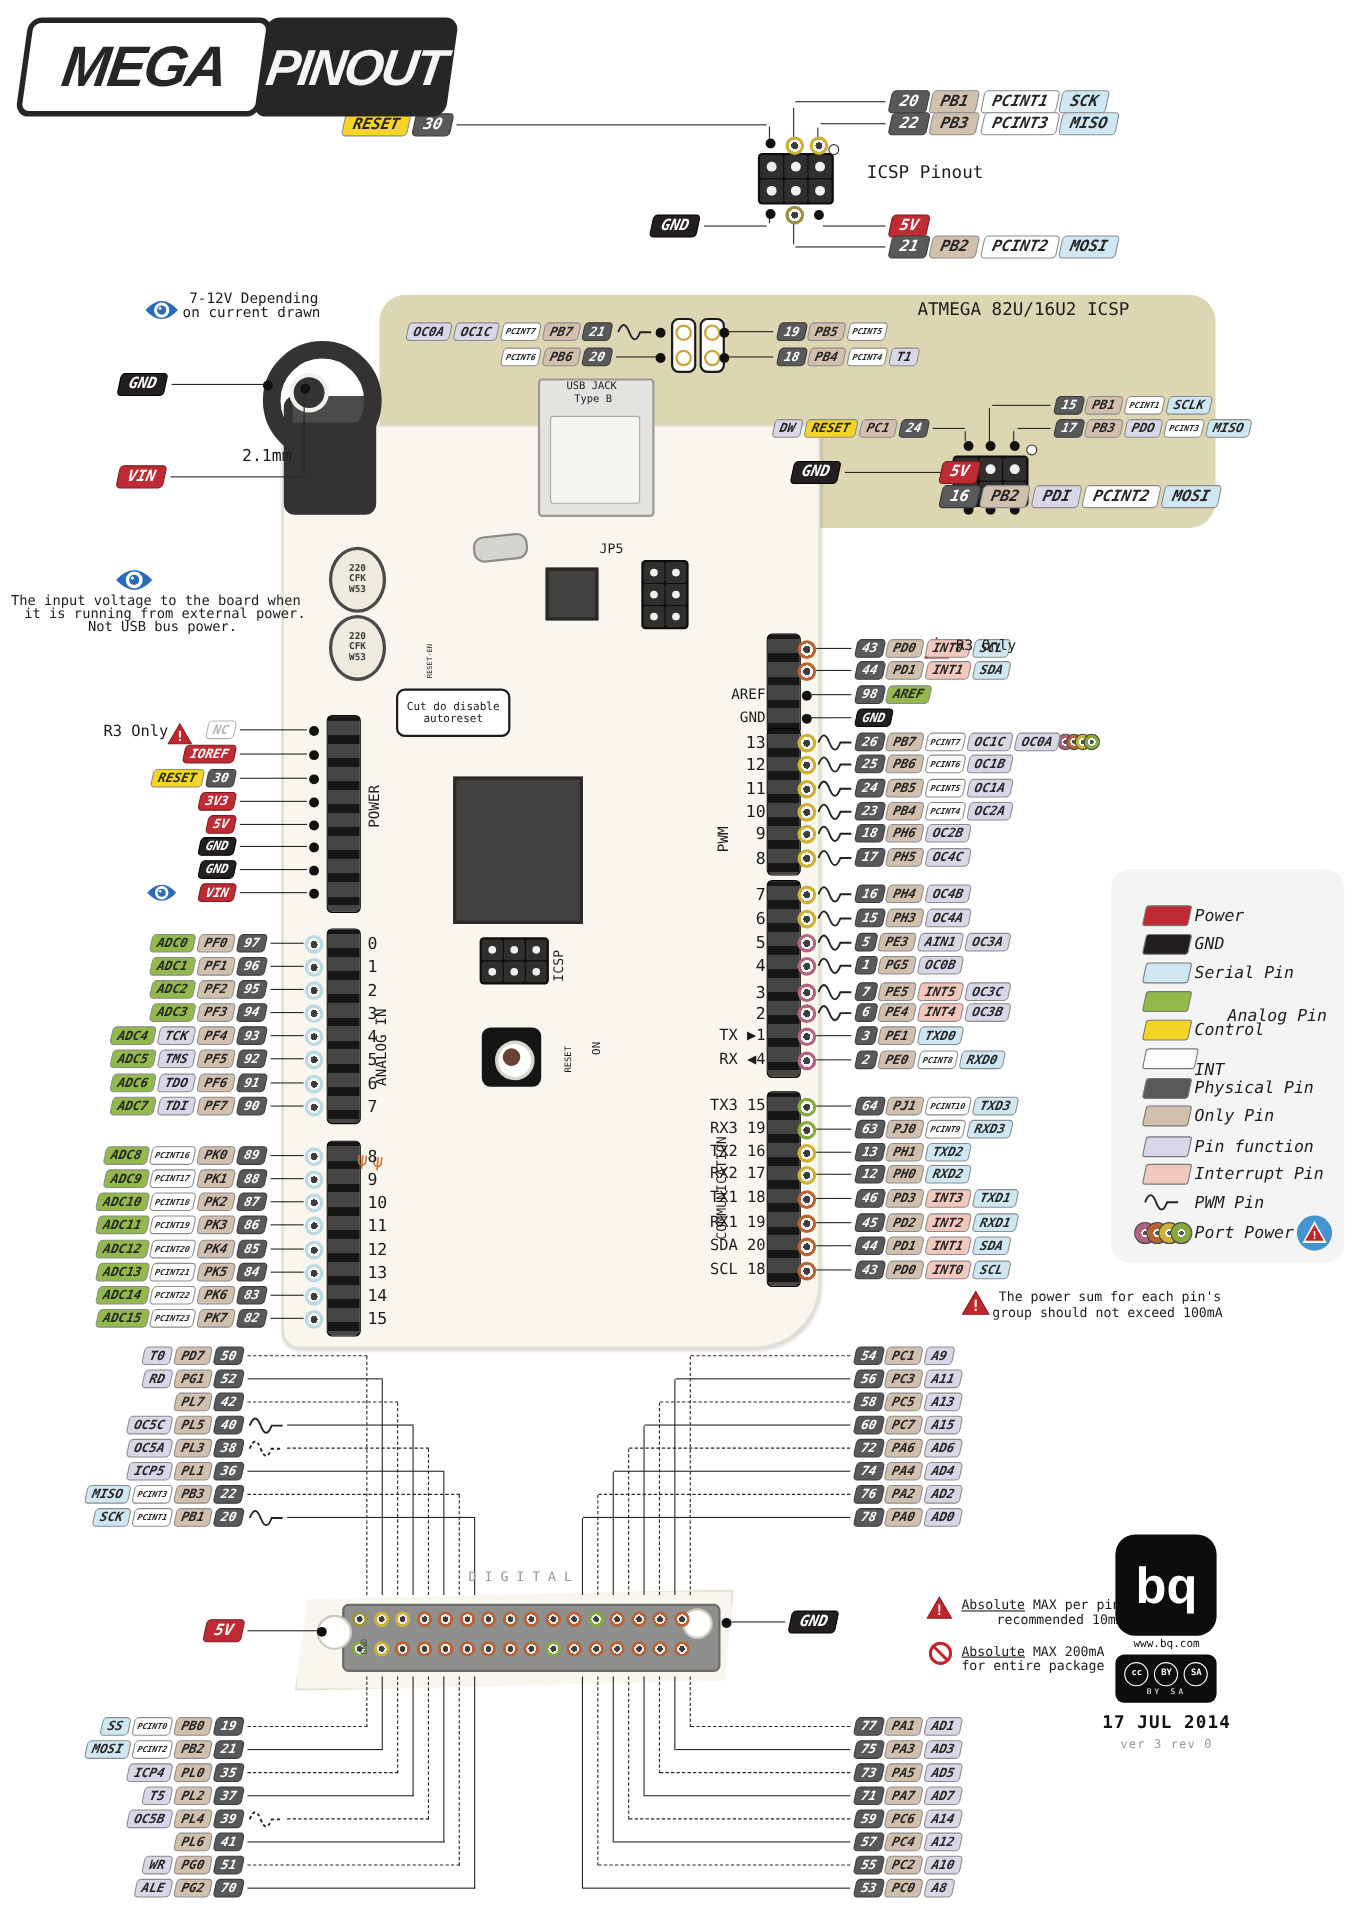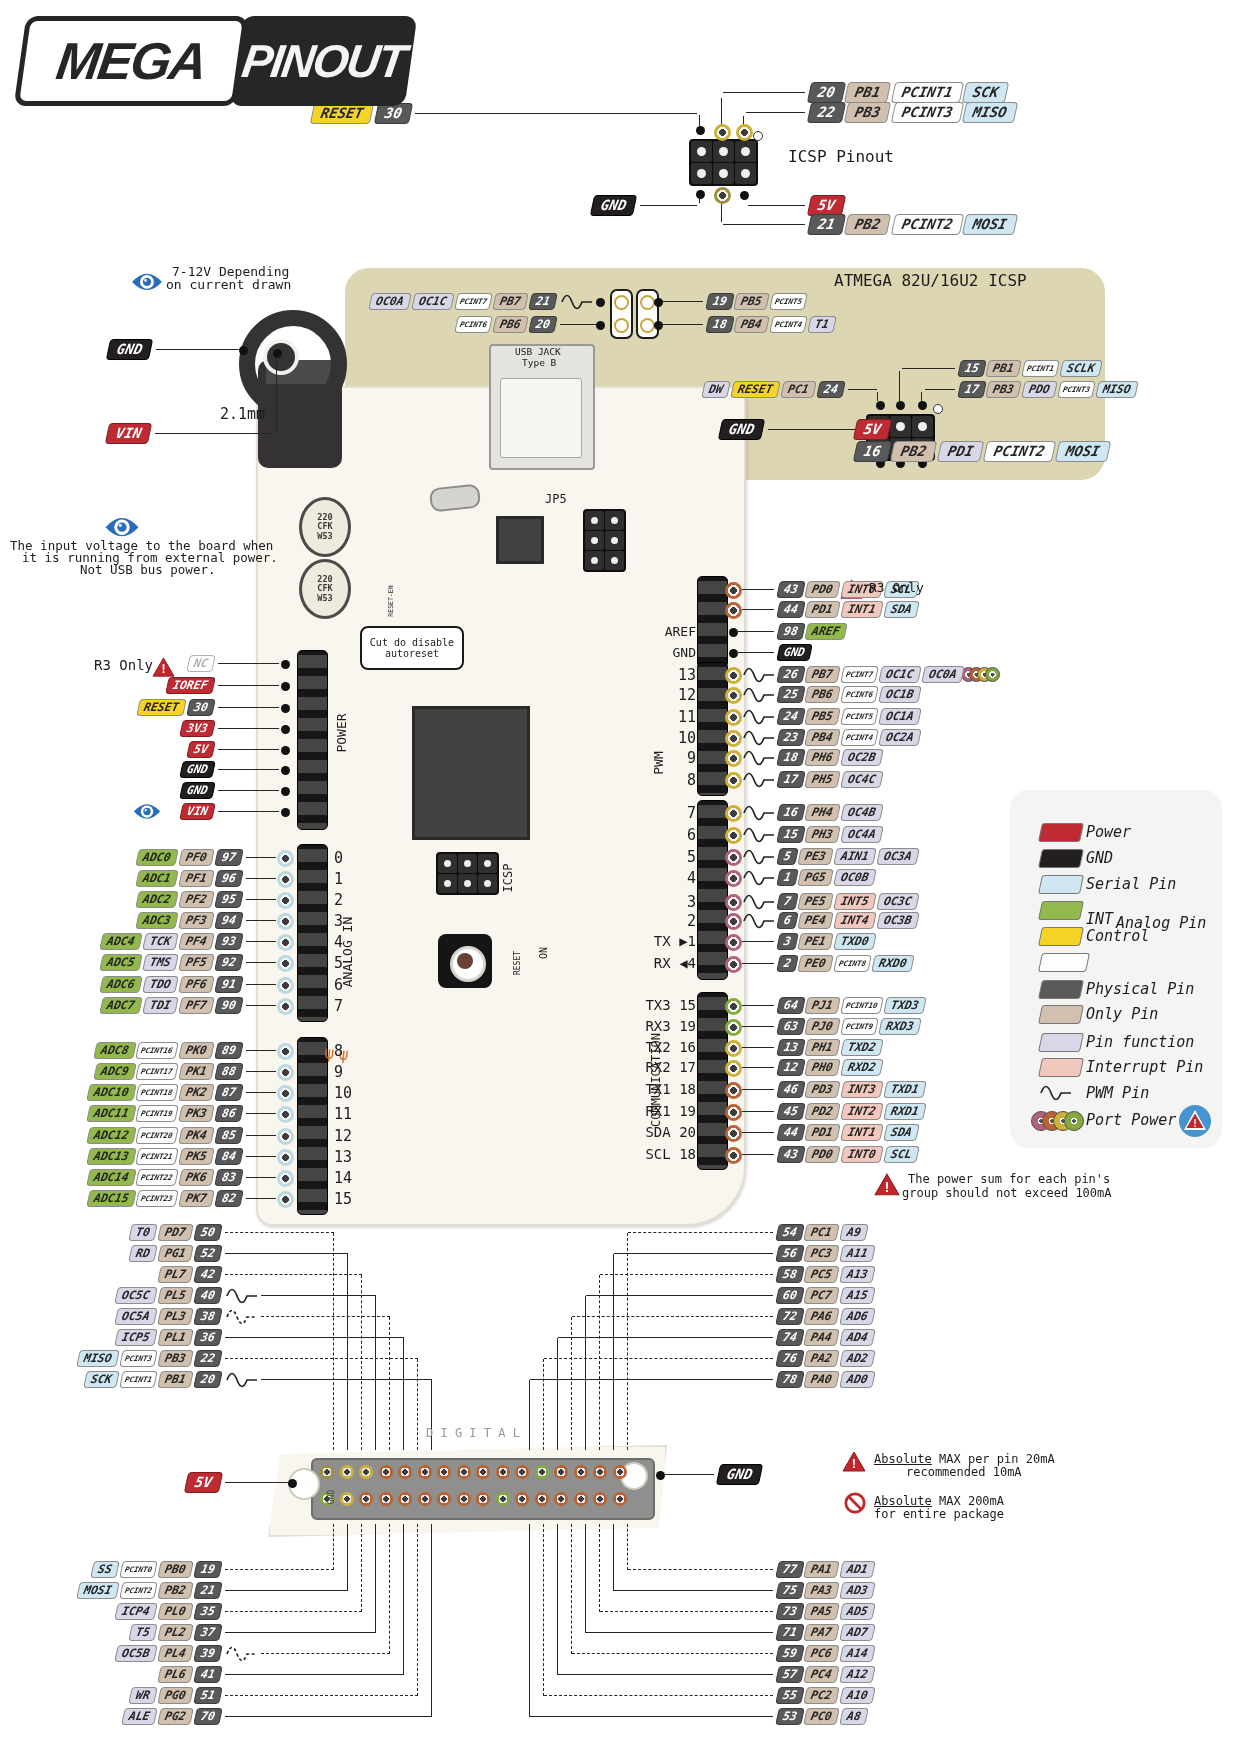--- a/index.html
+++ b/index.html
@@ -207,20 +207,36 @@
 
   <div class="abs" style="left:844px;top:1492px;z-index:7">
     <svg width="22" height="22" viewBox="0 0 24 24">
         <circle cx="12" cy="12" r="10" fill="none" stroke="#c0272d" stroke-width="3"></circle>
         <line x1="5" y1="5" x2="19" y2="19" stroke="#c0272d" stroke-width="3"></line>
       </svg>
   </div>
   <span class="wtxt" style="left:874px;top:1494px"><span class="u">Absolute</span><span> MAX 200mA</span></span>
   <span class="wtxt" style="left:874px;top:1507px">for entire package</span>
 
+  <div class="ftr" style="left:1002px;top:1395px;display:flex;flex-direction:column;align-items:center">
+    <div class="bq">
+        <span>bq</span>
+      </div>
+    <div class="urlt">www.bq.com</div>
+    <div class="ccbar">
+      <span class="ic">
+        <span>cc</span>
+        <span>BY</span>
+        <span>SA</span>
+      </span>
+      <span class="ccsub">BY SA</span>
+    </div>
+    <div class="datet">17 JUL 2014</div>
+    <div class="vert">ver 3 rev 0</div>
+  </div>
 <div class="ln" style="left: 415px; top: 113px; width: 282px;"></div>
     <div class="prow big" style="top: 104px; right: 828px;">
       <span class="chip c-control">RESET</span>
       <span class="chip c-phys">30</span>
     </div>
     <div class="ln" style="left: 640px; top: 205px; width: 57px;"></div>
     <div class="prow big" style="top: 196px; right: 603px;">
       <span class="chip c-gnd">GND</span>
     </div>
     <div class="ln" style="left: 723px; top: 92px; width: 82px;"></div>
@@ -1084,21 +1100,21 @@
     <span class="ltxt" style="left: 1086px; top: 823px;">Power</span>
     <div class="sw c-gnd" style="left: 1040px; top: 849px;"></div>
     <span class="ltxt" style="left: 1086px; top: 849px;">GND</span>
     <div class="sw c-serial" style="left: 1040px; top: 875px;"></div>
     <span class="ltxt" style="left: 1086px; top: 875px;">Serial Pin</span>
     <div class="sw c-analog" style="left: 1040px; top: 901px;"></div>
     <span class="ltxt" style="left: 1086px; top: 914px; margin-left: 30px;">Analog Pin</span>
     <div class="sw c-control" style="left: 1040px; top: 927px;"></div>
     <span class="ltxt" style="left: 1086px; top: 927px;">Control</span>
     <div class="sw c-intw" style="left: 1040px; top: 953px;"></div>
-    <span class="ltxt" style="left: 1086px; top: 910px;">INT</span>
+    <span class="ltxt" style="left: 1086px; top: 963px;">INT</span>
     <div class="sw c-phys" style="left: 1040px; top: 980px;"></div>
     <span class="ltxt" style="left: 1086px; top: 980px;">Physical Pin</span>
     <div class="sw c-port" style="left: 1040px; top: 1005px;"></div>
     <span class="ltxt" style="left: 1086px; top: 1005px;">Only Pin</span>
     <div class="sw c-func" style="left: 1040px; top: 1033px;"></div>
     <span class="ltxt" style="left: 1086px; top: 1033px;">Pin function</span>
     <div class="sw c-int" style="left: 1040px; top: 1058px;"></div>
     <span class="ltxt" style="left: 1086px; top: 1058px;">Interrupt Pin</span>
     <div class="sq" style="left: 1040px; top: 1084px;"><svg width="32" height="18">
         <path d="M1 9 Q6 -4 11 9 Q16 22 21 9 L31 9" fill="none" stroke="#222" stroke-width="1.7"></path>

